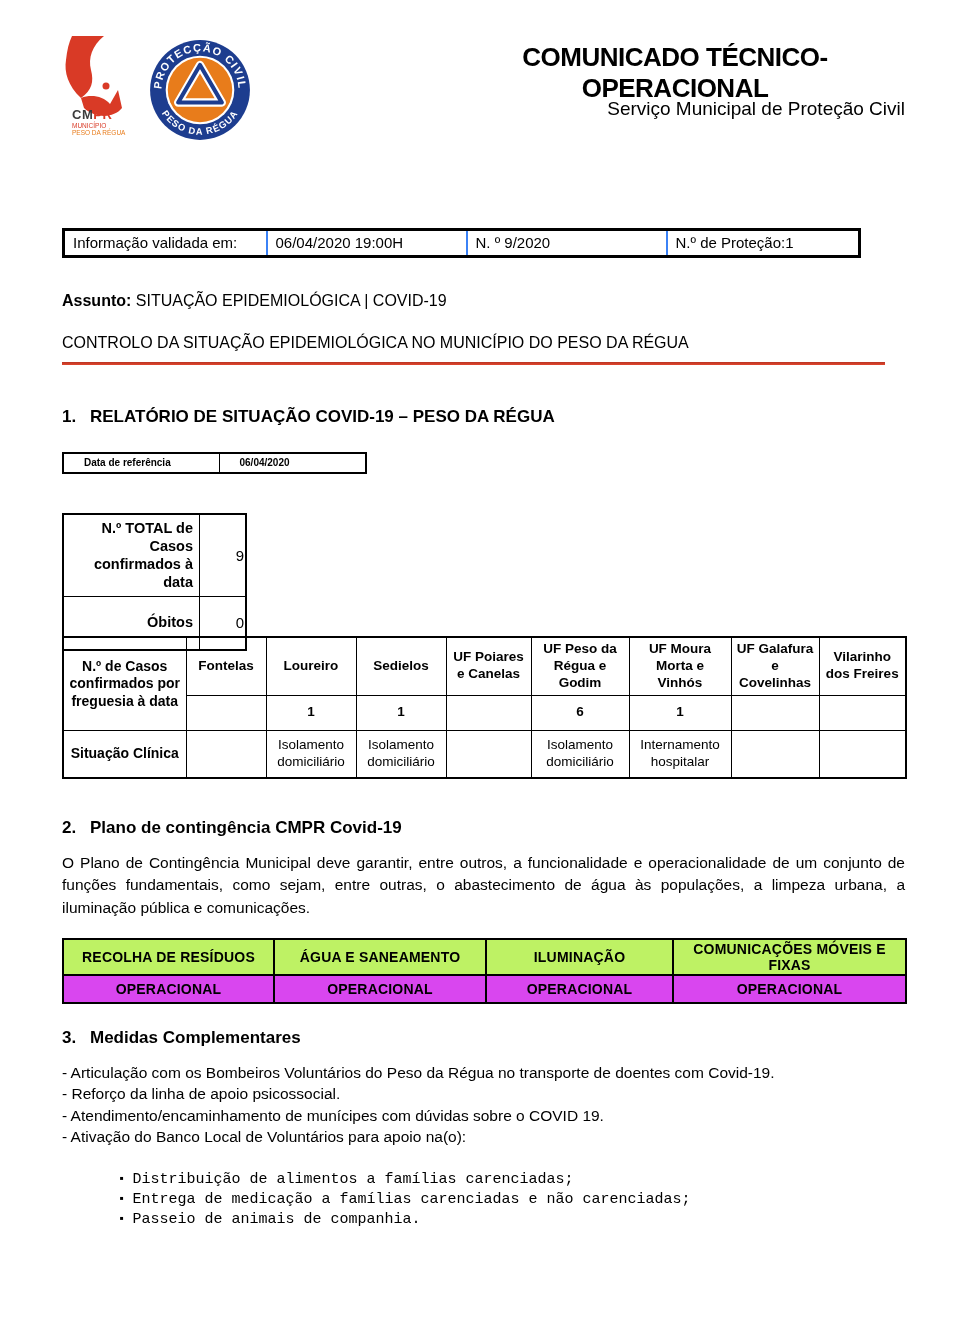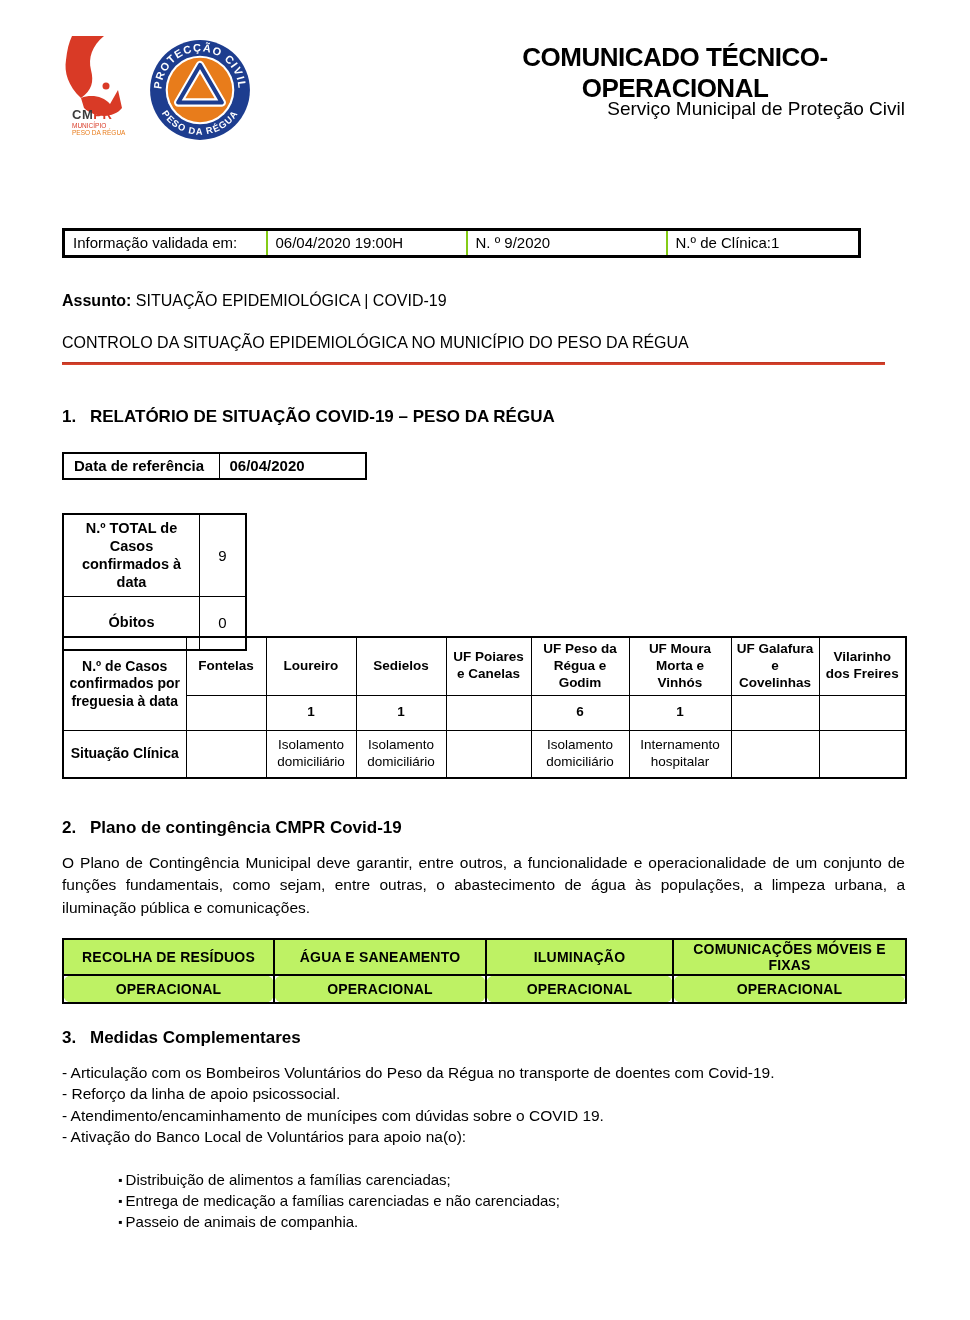--- a/index.html
+++ b/index.html
@@ -7,64 +7,64 @@
   .abs{position:absolute;}
   
   .cmpr-logo{left:58px;top:36px;width:82px;height:104px;}
   .pc-badge{left:148px;top:38px;width:104px;height:104px;}
   .doc-title{left:440px;top:42px;width:470px;text-align:center;font-size:26px;font-weight:bold;letter-spacing:-0.5px;}
   .doc-subtitle{left:505px;top:98px;width:400px;text-align:right;font-size:19px;}
   
   table{border-collapse:collapse;}
   .info-table{left:62px;top:228px;}
   .info-table table{border:3px solid #000;table-layout:fixed;width:796px;}
-  .info-table td{border:2px solid #84cc16;font-size:15px;padding:3px 0 4px 8px;white-space:nowrap;overflow:hidden;}
+  .info-table td{border:2px solid #3b82f6;font-size:15px;padding:3px 0 4px 8px;white-space:nowrap;overflow:hidden;}
   
   .subject-1{left:62px;top:292px;width:840px;font-size:16px;}
   .subject-1 b{font-weight:bold;text-align:right;}
   .subject-2{left:62px;top:334px;width:840px;font-size:16px;}
   .accent-rule{left:62px;top:362px;width:823px;height:3px;}
   
   .sec-head{font-size:17px;font-weight:bold;display:flex;}
   .sec-head .num{width:28px;flex:0 0 28px;}
   .h1{left:62px;top:407px;}
   .h2{left:62px;top:818px;}
   .h3{left:62px;top:1028px;}
   
   .ref-table{left:62px;top:452px;}
   .ref-table table{border:2px solid #000;table-layout:fixed;width:303px;}
-  .ref-table td{border:1px solid #000;font-size:15px;font-weight:bold;padding:3px 10px 4px 10px;white-space:nowrap;}
+  .ref-table td{border:1px solid #000;font-size:10px;font-weight:bold;padding:3px 10px 4px 20px;white-space:nowrap;}
   
   .tot-table{left:62px;top:513px;}
   .tot-table table{border:2px solid #000;table-layout:fixed;width:166px;}
-  .tot-table td{border:1px solid #000;text-align:center;vertical-align:middle;}
+  .tot-table td{border:1px solid #000;text-align:right;vertical-align:middle;}
   .tot-table .lbl{width:123px;font-weight:bold;font-size:14.5px;line-height:1.25;padding:4px 6px;}
   .tot-table .val{width:43px;font-size:15px;}
   .tot-table tr:first-child td{height:70px;}
   .tot-table tr:last-child td{height:44px;}
   
   .freg-table{left:62px;top:636px;}
   .freg-table table{border:2px solid #000;table-layout:fixed;width:843px;}
   .freg-table td{border:1px solid #000;text-align:center;vertical-align:middle;font-size:13.5px;line-height:1.25;padding:3px 4px;}
   .freg-table .lbl{font-weight:bold;font-size:14px;}
   .freg-table .hdr{font-weight:bold;height:50px;}
   .freg-table .val{font-weight:bold;height:28px;}
   .freg-table .clin{height:40px;}
   
   .para{left:62px;top:852px;width:843px;font-size:15.5px;line-height:1.45;text-align:justify;}
   .svc-table{left:62px;top:938px;}
   .svc-table table{border:2px solid #000;table-layout:fixed;width:843px;}
   .svc-table td{border:2px solid #000;text-align:center;vertical-align:middle;font-size:14px;font-weight:bold;letter-spacing:0.2px;}
   .svc-table .hdr{background:#bef264;height:26px;}
-  .svc-table .val{background:#bef264;height:24px;border-radius:9px;}
+  .svc-table .val{background:#d946ef;height:24px;}
   
   .measures{left:62px;top:1062px;width:843px;font-size:15.5px;}
   .measures .li{line-height:21.3px;}
   .sub-measures{left:118px;top:1170px;width:780px;font-size:15px;}
-  .sub-measures .li{line-height:19.8px;}
+  .sub-measures .li{line-height:19.8px;font-family:Liberation Mono, monospace;}
   .sub-measures .li::before{content:"\25AA\00a0";font-size:12px;vertical-align:1px;}
 </style>
 </head>
 <body>
 
 <div class="abs cmpr-logo">
   <svg width="82" height="104" viewBox="0 0 82 104">
     <path d="M14,0 L46,0 C34,10 30,22 33,34 C36,46 34,54 23,62 C10,50 6,36 8,24 C9,14 11,6 14,0 Z" fill="#d93a26"></path>
     <path d="M23,62 C33,58 45,60 52,68 L60,54 L64,72 C56,82 38,83 26,72 Z" fill="#d93a26"></path>
     <circle cx="48" cy="50" r="3.5" fill="#d93a26"></circle>
@@ -104,21 +104,21 @@
         <col style="width:203px">
         <col style="width:200px">
         <col style="width:200px">
         <col style="width:193px">
       </colgroup>
     <tbody>
         <tr>
       <td>Informação validada em:</td>
       <td>06/04/2020 19:00H</td>
       <td>N. º 9/2020</td>
-      <td>N.º de Clínica:1</td>
+      <td>N.º de Proteção:1</td>
     </tr>
   </tbody>
     </table>
 </div>
 
 <div class="abs subject-1">
   <b>Assunto:</b><span> SITUAÇÃO EPIDEMIOLÓGICA | COVID-19</span>
 </div>
 <div class="abs subject-2">CONTROLO DA SITUAÇÃO EPIDEMIOLÓGICA NO MUNICÍPIO DO PESO DA RÉGUA</div>
 <div class="abs accent-rule" style="background:linear-gradient(#b93322,#e1472f);"></div>

